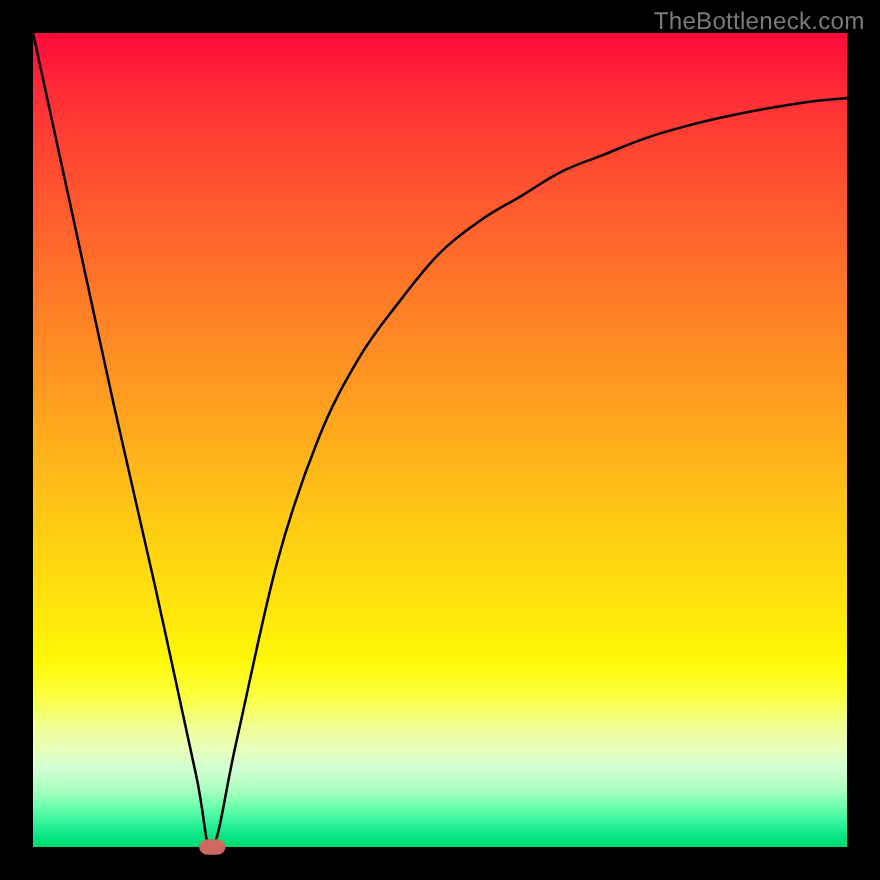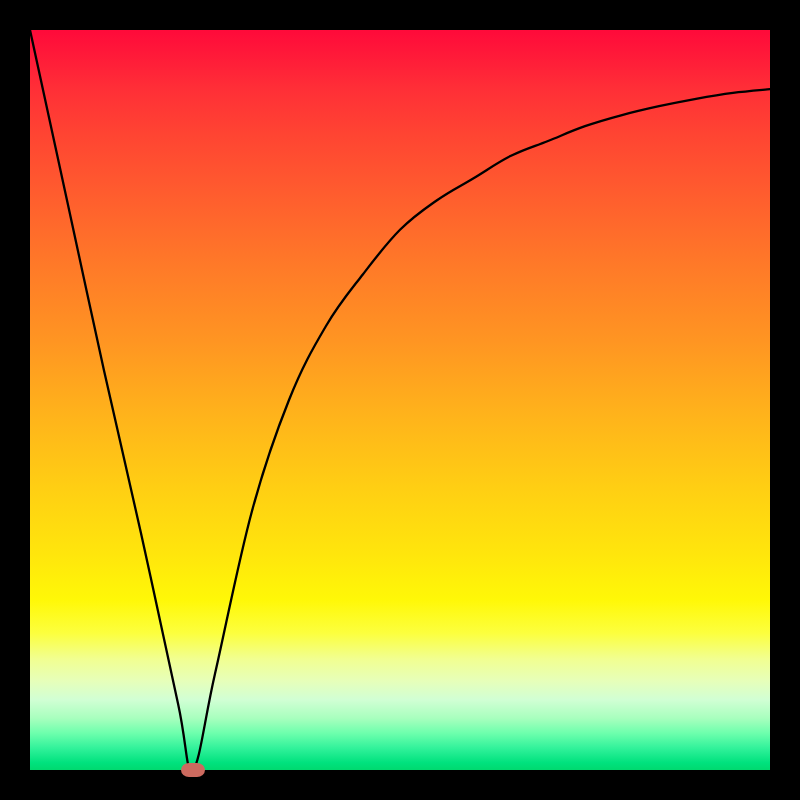--- a/index.html
+++ b/index.html
@@ -69,20 +69,21 @@
     height: 14px;
     border-radius: 8px / 7px;
     background: #cc6a5f;
     transform: translate(-50%, -50%);
   }
 </style>
 </head>
 <body>
 
 <div class="frame">
+  <div class="attribution">TheBottleneck.com</div>
 
   <div class="plot">
     <svg class="curve" viewBox="0 0 740 740" preserveAspectRatio="none">
       <path id="curve-path" d="M 0 0 C 6.66 30.635999999999985, 23.68 108.92799999999994, 37 170.19999999999993 C 50.32 231.47199999999992, 60.68 280.46, 74 340.4 C 87.32 400.34, 97.68 443.26, 111 503.2 C 124.32 563.14, 138.676 630.776, 148 673.4 C 157.324 716.024, 156.14000000000001 745.328, 162.8 740 C 169.46 734.672, 174.344 690.42, 185 643.8 C 195.656 597.18, 208.68 530.284, 222 481 C 235.32 431.716, 245.68 403.3, 259 370 C 272.32 336.7, 282.68 318.644, 296 296 C 309.32 273.356, 319.68 261.51599999999996, 333 244.2 C 346.32 226.88400000000001, 356.68 213.1200000000001, 370 199.80000000000007 C 383.32 186.48000000000005, 393.68000000000006 179.52399999999994, 407.00000000000006 170.19999999999993 C 420.32000000000005 160.87599999999992, 430.68 155.99199999999996, 444 148 C 457.32 140.00800000000004, 467.68 132.46000000000006, 481 125.80000000000007 C 494.32 119.14000000000007, 504.68 116.328, 518 111 C 531.32 105.672, 541.68 100.86200000000004, 555 96.20000000000005 C 568.32 91.53800000000005, 578.68 88.69640000000003, 592 85.10000000000002 C 605.32 81.50360000000002, 615.68 79.15040000000005, 629 76.22000000000003 C 642.32 73.28960000000001, 652.68 71.21759999999995, 666 68.81999999999994 C 679.32 66.42239999999993, 689.68 64.63159999999998, 703 62.89999999999998 C 716.32 61.16839999999998, 733.34 59.86599999999994, 740 59.19999999999993" fill="none" stroke="#000" stroke-width="2.3" stroke-linejoin="round" stroke-linecap="round"></path>
     </svg>
     <div id="dip-marker" class="dip-marker" style="left: 162.8px; top: 740px;"></div>
   </div>
 </div>
 
 </body></html>

